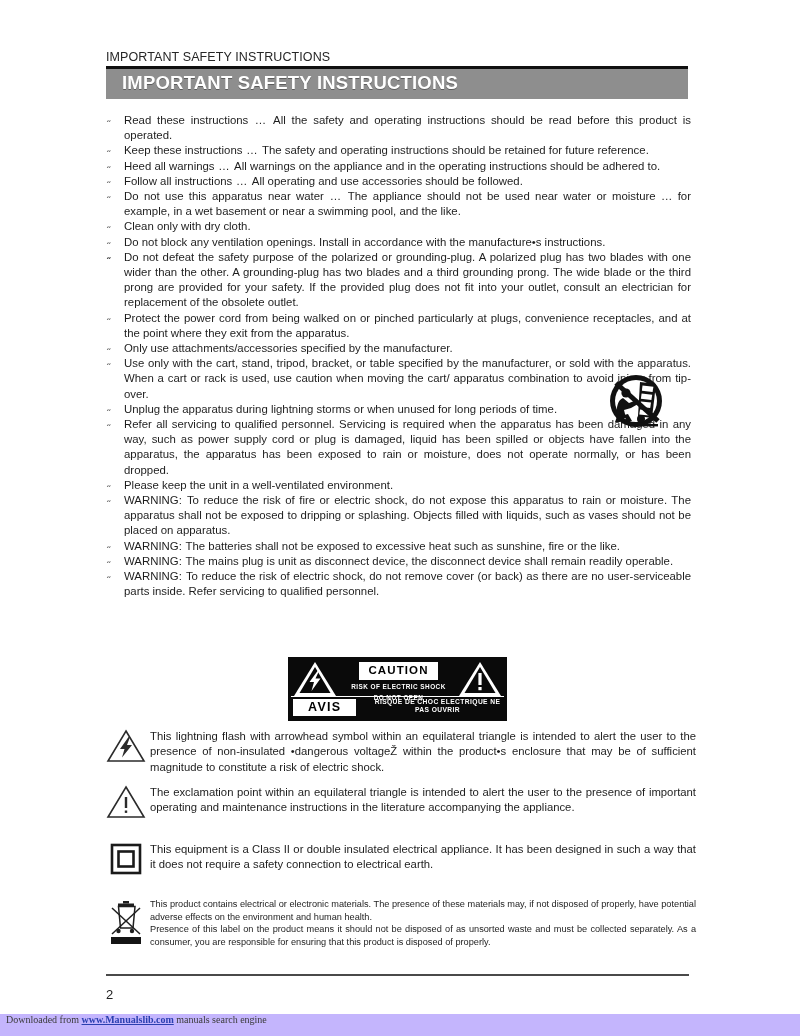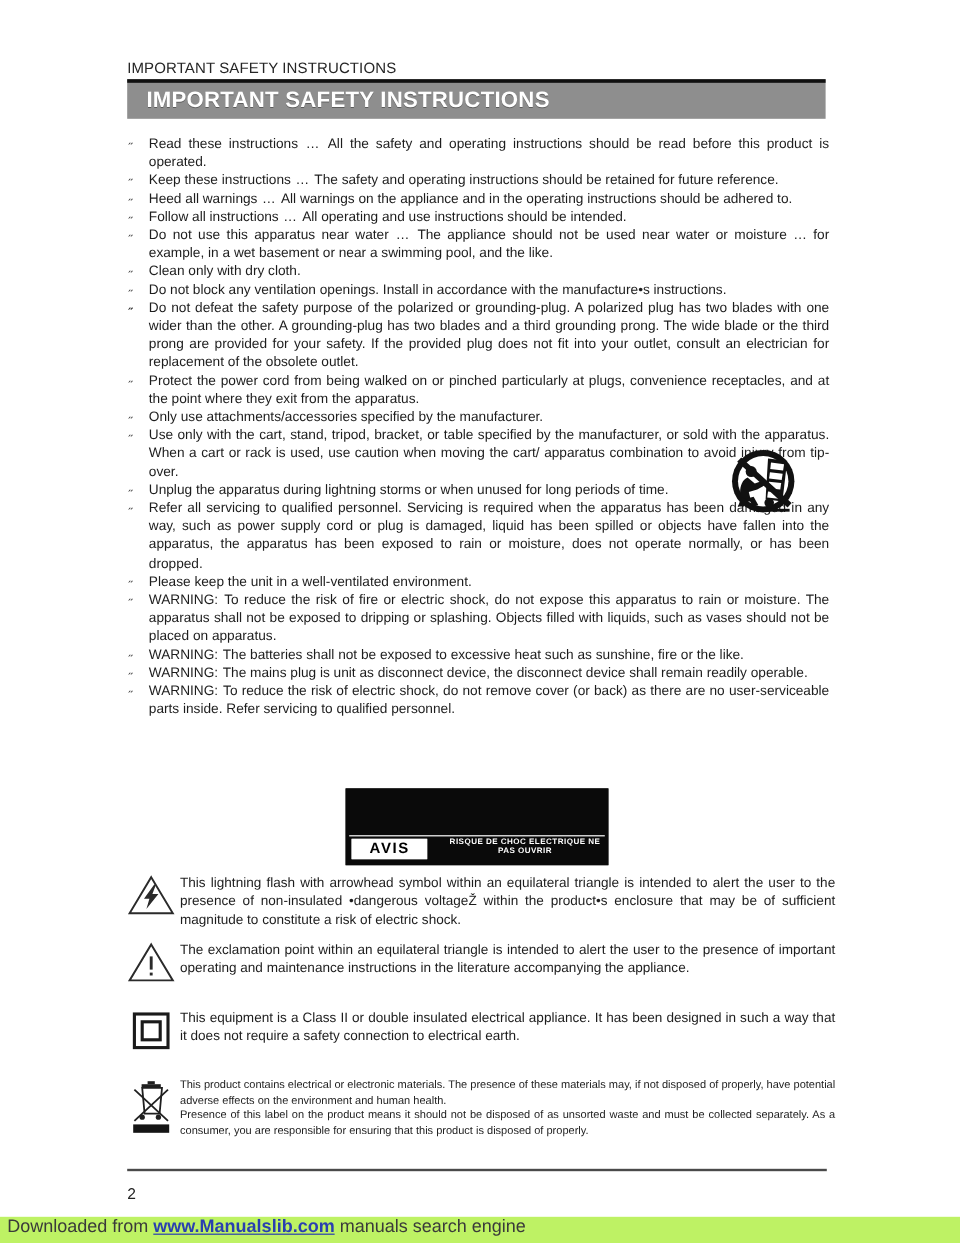--- a/index.html
+++ b/index.html
@@ -217,23 +217,23 @@
     top: 987px;
     font-size: 13px;
     color: #222222;
   }
   .dl-bar {
     position: absolute;
     left: 0;
     top: 1014px;
     width: 800px;
     height: 22px;
-    background: #bef264;
-    font-family: Liberation Sans, sans-serif;
-    font-size: 15px;
+    background: #c4b5fd;
+    font-family: Liberation Serif, serif;
+    font-size: 10px;
     color: #3a3a3a;
     padding-left: 6px;
     box-sizing: border-box;
   }
   .dl-bar a {
     color: #2a3fb0;
     text-decoration: underline;
     font-weight: bold;
   }
 </style>
@@ -245,21 +245,21 @@
   <div class="running-head">IMPORTANT SAFETY INSTRUCTIONS</div>
 
   <div class="banner">
     <div class="banner-text">IMPORTANT SAFETY INSTRUCTIONS</div>
   </div>
 
   <div class="list" id="safety-list">
       <div class="item"><span class="bullet">˶</span><b>Read these instructions</b><span class="dots"> … </span><span>All the safety and operating instructions should be read before this product is operated.</span></div>
       <div class="item"><span class="bullet">˶</span><b>Keep these instructions</b><span class="dots"> … </span><span>The safety and operating instructions should be retained for future reference.</span></div>
       <div class="item"><span class="bullet">˶</span><b>Heed all warnings</b><span class="dots"> … </span><span>All warnings on the appliance and in the operating instructions should be adhered to.</span></div>
-      <div class="item"><span class="bullet">˶</span><b>Follow all instructions</b><span class="dots"> … </span><span>All operating and use instructions should be intended.</span></div>
+      <div class="item"><span class="bullet">˶</span><b>Follow all instructions</b><span class="dots"> … </span><span>All operating and use accessories should be followed.</span></div>
       <div class="item"><span class="bullet">˶</span><b>Do not use this apparatus near water</b><span class="dots"> … </span><span>The appliance should not be used near water or moisture … for example, in a wet basement or near a swimming pool, and the like.</span></div>
       <div class="item"><span class="bullet">˶</span><span>Clean only with dry cloth.</span></div>
       <div class="item"><span class="bullet">˶</span><span>Do not block any ventilation openings. Install in accordance with the manufacture•s instructions.</span></div>
       <div class="item"><span class="bullet">˶</span></div>
       <div class="item"><span class="bullet">˶</span><span>Do not defeat the safety purpose of the polarized or grounding-plug. A polarized plug has two blades with one wider than the other. A grounding-plug has two blades and a third grounding prong. The wide blade or the third prong are provided for your safety. If the provided plug does not fit into your outlet, consult an electrician for replacement of the obsolete outlet.</span></div>
       <div class="item"><span class="bullet">˶</span><span>Protect the power cord from being walked on or pinched particularly at plugs, convenience receptacles, and at the point where they exit from the apparatus.</span></div>
       <div class="item"><span class="bullet">˶</span><span>Only use attachments/accessories specified by the manufacturer.</span></div>
       <div class="item"><span class="bullet">˶</span><span>Use only with the cart, stand, tripod, bracket, or table specified by the manufacturer, or sold with the apparatus. When a cart or rack is used, use caution when moving the cart/ apparatus combination to avoid injury from tip-over.</span></div>
       <div class="item"><span class="bullet">˶</span><span>Unplug the apparatus during lightning storms or when unused for long periods of time.</span></div>
       <div class="item"><span class="bullet">˶</span><span>Refer all servicing to qualified personnel. Servicing is required when the apparatus has been damaged in any way, such as power supply cord or plug is damaged, liquid has been spilled or objects have fallen into the apparatus, the apparatus has been exposed to rain or moisture, does not operate normally, or has been dropped.</span></div>
@@ -292,20 +292,42 @@
 
       <circle cx="45" cy="45" r="4" fill="#111"></circle>
 
       <path d="M20 9 L62 47" stroke="#111" stroke-width="5" fill="none"></path>
 
       <rect x="34" y="50" width="28" height="2.4" fill="#111"></rect>
     </svg>
   </div>
 
   <div class="caution-panel">
+    <div class="cp-top">
+      <div class="cp-tri left">
+        <svg viewBox="0 0 44 36" width="44" height="36" aria-hidden="true">
+          <path d="M22 1 L43 35 L1 35 Z" fill="#fff"></path>
+          <path d="M22 6 L37.5 32 L6.5 32 Z" fill="#0a0a0a"></path>
+          <path d="M24.5 10 L16.5 21 L21 21 L18.5 30 L27.5 17.5 L22.5 17.5 L26 10 Z" fill="#fff"></path>
+        </svg>
+      </div>
+      <div class="cp-mid">
+        <div class="cp-caution">CAUTION</div>
+        <div class="cp-sub">RISK OF ELECTRIC SHOCK</div>
+        <div class="cp-sub">DO NOT OPEN</div>
+      </div>
+      <div class="cp-tri right">
+        <svg viewBox="0 0 44 36" width="44" height="36" aria-hidden="true">
+          <path d="M22 1 L43 35 L1 35 Z" fill="#fff"></path>
+          <path d="M22 6 L37.5 32 L6.5 32 Z" fill="#0a0a0a"></path>
+          <rect x="20.4" y="12" width="3.2" height="12" fill="#fff"></rect>
+          <rect x="20.4" y="26" width="3.2" height="3.2" fill="#fff"></rect>
+        </svg>
+      </div>
+    </div>
     <div class="cp-bottom">
       <div class="cp-avis">AVIS</div>
       <div class="cp-fr">
         <div>RISQUE DE CHOC ELECTRIQUE NE</div>
         <div>PAS OUVRIR</div>
       </div>
     </div>
   </div>
 
   <div class="sym-row" style="top:785px;">

